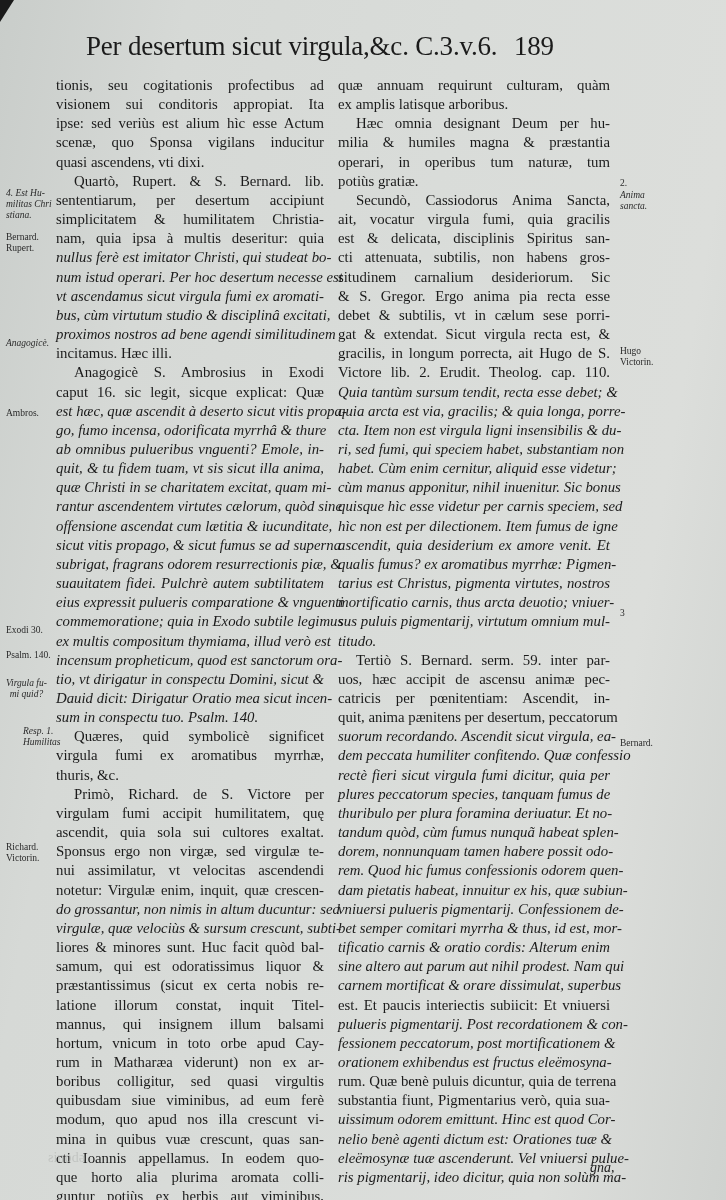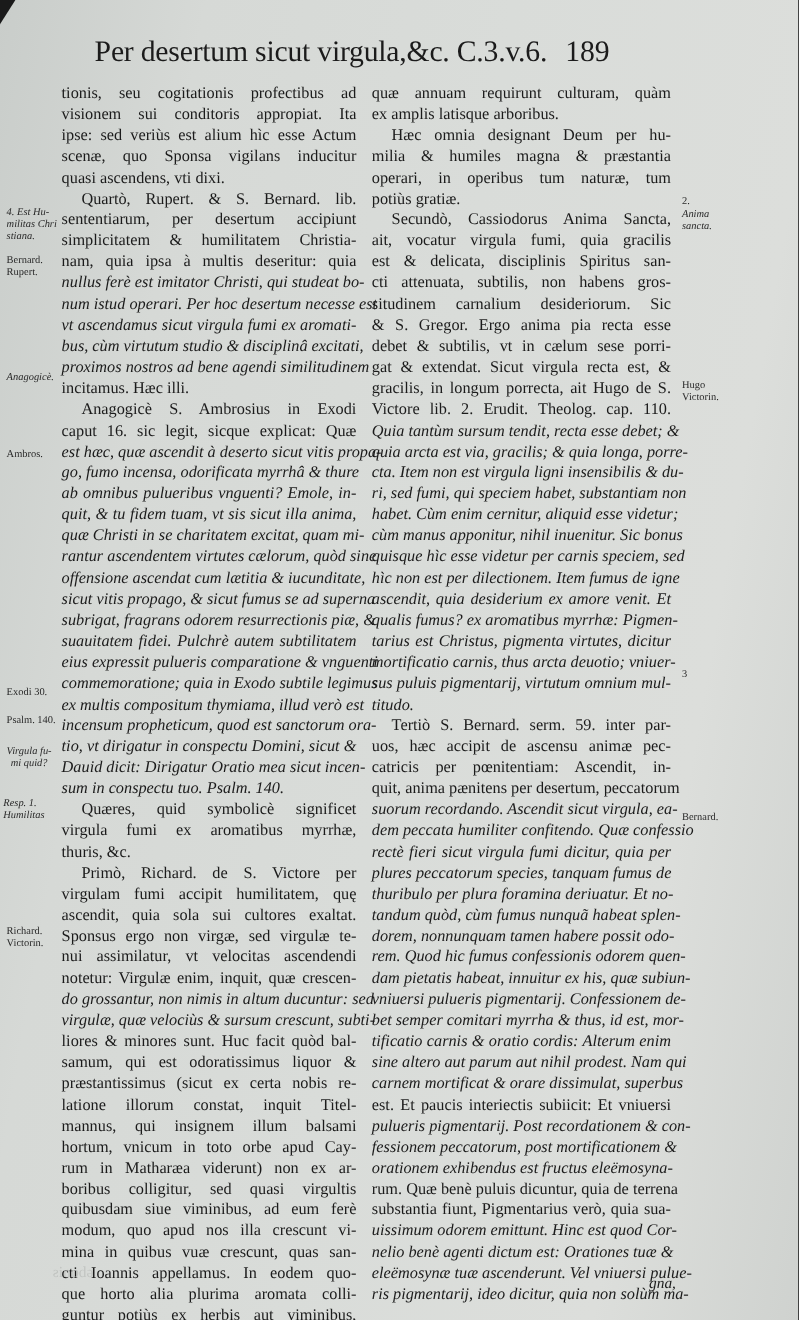--- a/index.html
+++ b/index.html
@@ -131,21 +131,21 @@
       <span class="line it">Quia tantùm sursum tendit, recta esse debet; &amp;</span>
       <span class="line it">quia arcta est via, gracilis; &amp; quia longa, porre-</span>
       <span class="line it">cta. Item non est virgula ligni insensibilis &amp; du-</span>
       <span class="line it">ri, sed fumi, qui speciem habet, substantiam non</span>
       <span class="line it">habet. Cùm enim cernitur, aliquid esse videtur;</span>
       <span class="line it">cùm manus apponitur, nihil inuenitur. Sic bonus</span>
       <span class="line it">quisque hìc esse videtur per carnis speciem, sed</span>
       <span class="line it">hìc non est per dilectionem. Item fumus de igne</span>
       <span class="line it">ascendit, quia desiderium ex amore venit. Et</span>
       <span class="line it">qualis fumus? ex aromatibus myrrhæ: Pigmen-</span>
-      <span class="line it">tarius est Christus, pigmenta virtutes, dicitur</span>
+      <span class="line it">tarius est Christus, pigmenta virtutes, nostros</span>
       <span class="line it">mortificatio carnis, thus arcta deuotio; vniuer-</span>
       <span class="line it">sus puluis pigmentarij, virtutum omnium mul-</span>
       <span class="line it last">titudo.</span>
       <span class="line indent">Tertiò S. Bernard. serm. 59. inter par-</span>
       <span class="line ">uos, hæc accipit de ascensu animæ pec-</span>
       <span class="line ">catricis per pœnitentiam: Ascendit, in-</span>
       <span class="line ">quit, anima pænitens per desertum, peccatorum</span>
       <span class="line it">suorum recordando. Ascendit sicut virgula, ea-</span>
       <span class="line it">dem peccata humiliter confitendo. Quæ confessio</span>
       <span class="line it">rectè fieri sicut virgula fumi dicitur, quia per</span>
@@ -173,21 +173,21 @@
     </div>
 
   <div id="margin-left">
       <div class="mnote it" style="top: 188px; left: 6px;">4. Est Hu-<br>militas Chri<br>stiana.</div>
       <div class="mnote" style="top: 232px; left: 6px;">Bernard.<br>Rupert.</div>
       <div class="mnote it" style="top: 338px; left: 6px;">Anagogicè.</div>
       <div class="mnote" style="top: 408px; left: 6px;">Ambros.</div>
       <div class="mnote" style="top: 625px; left: 6px;">Exodi 30.</div>
       <div class="mnote" style="top: 650px; left: 6px;">Psalm. 140.</div>
       <div class="mnote it" style="top: 678px; left: 6px; text-align: center;">Virgula fu-<br>mi quid?</div>
-      <div class="mnote it" style="top: 726px; left: 3px;">Resp. 1.<br>Humilitas</div>
+      <div class="mnote it" style="top: 726px; left: 23px;">Resp. 1.<br>Humilitas</div>
       <div class="mnote" style="top: 842px; left: 6px;">Richard.<br>Victorin.</div>
     </div>
   <div id="margin-right">
       <div class="mnote" style="top: 178px; left: 620px;">2.</div>
       <div class="mnote it" style="top: 190px; left: 620px;">Anima<br>sancta.</div>
       <div class="mnote" style="top: 346px; left: 620px; font-family: Liberation Serif, serif;">Hugo<br>Victorin.</div>
       <div class="mnote" style="top: 608px; left: 620px;">3</div>
       <div class="mnote" style="top: 738px; left: 620px;">Bernard.</div>
     </div>
 

